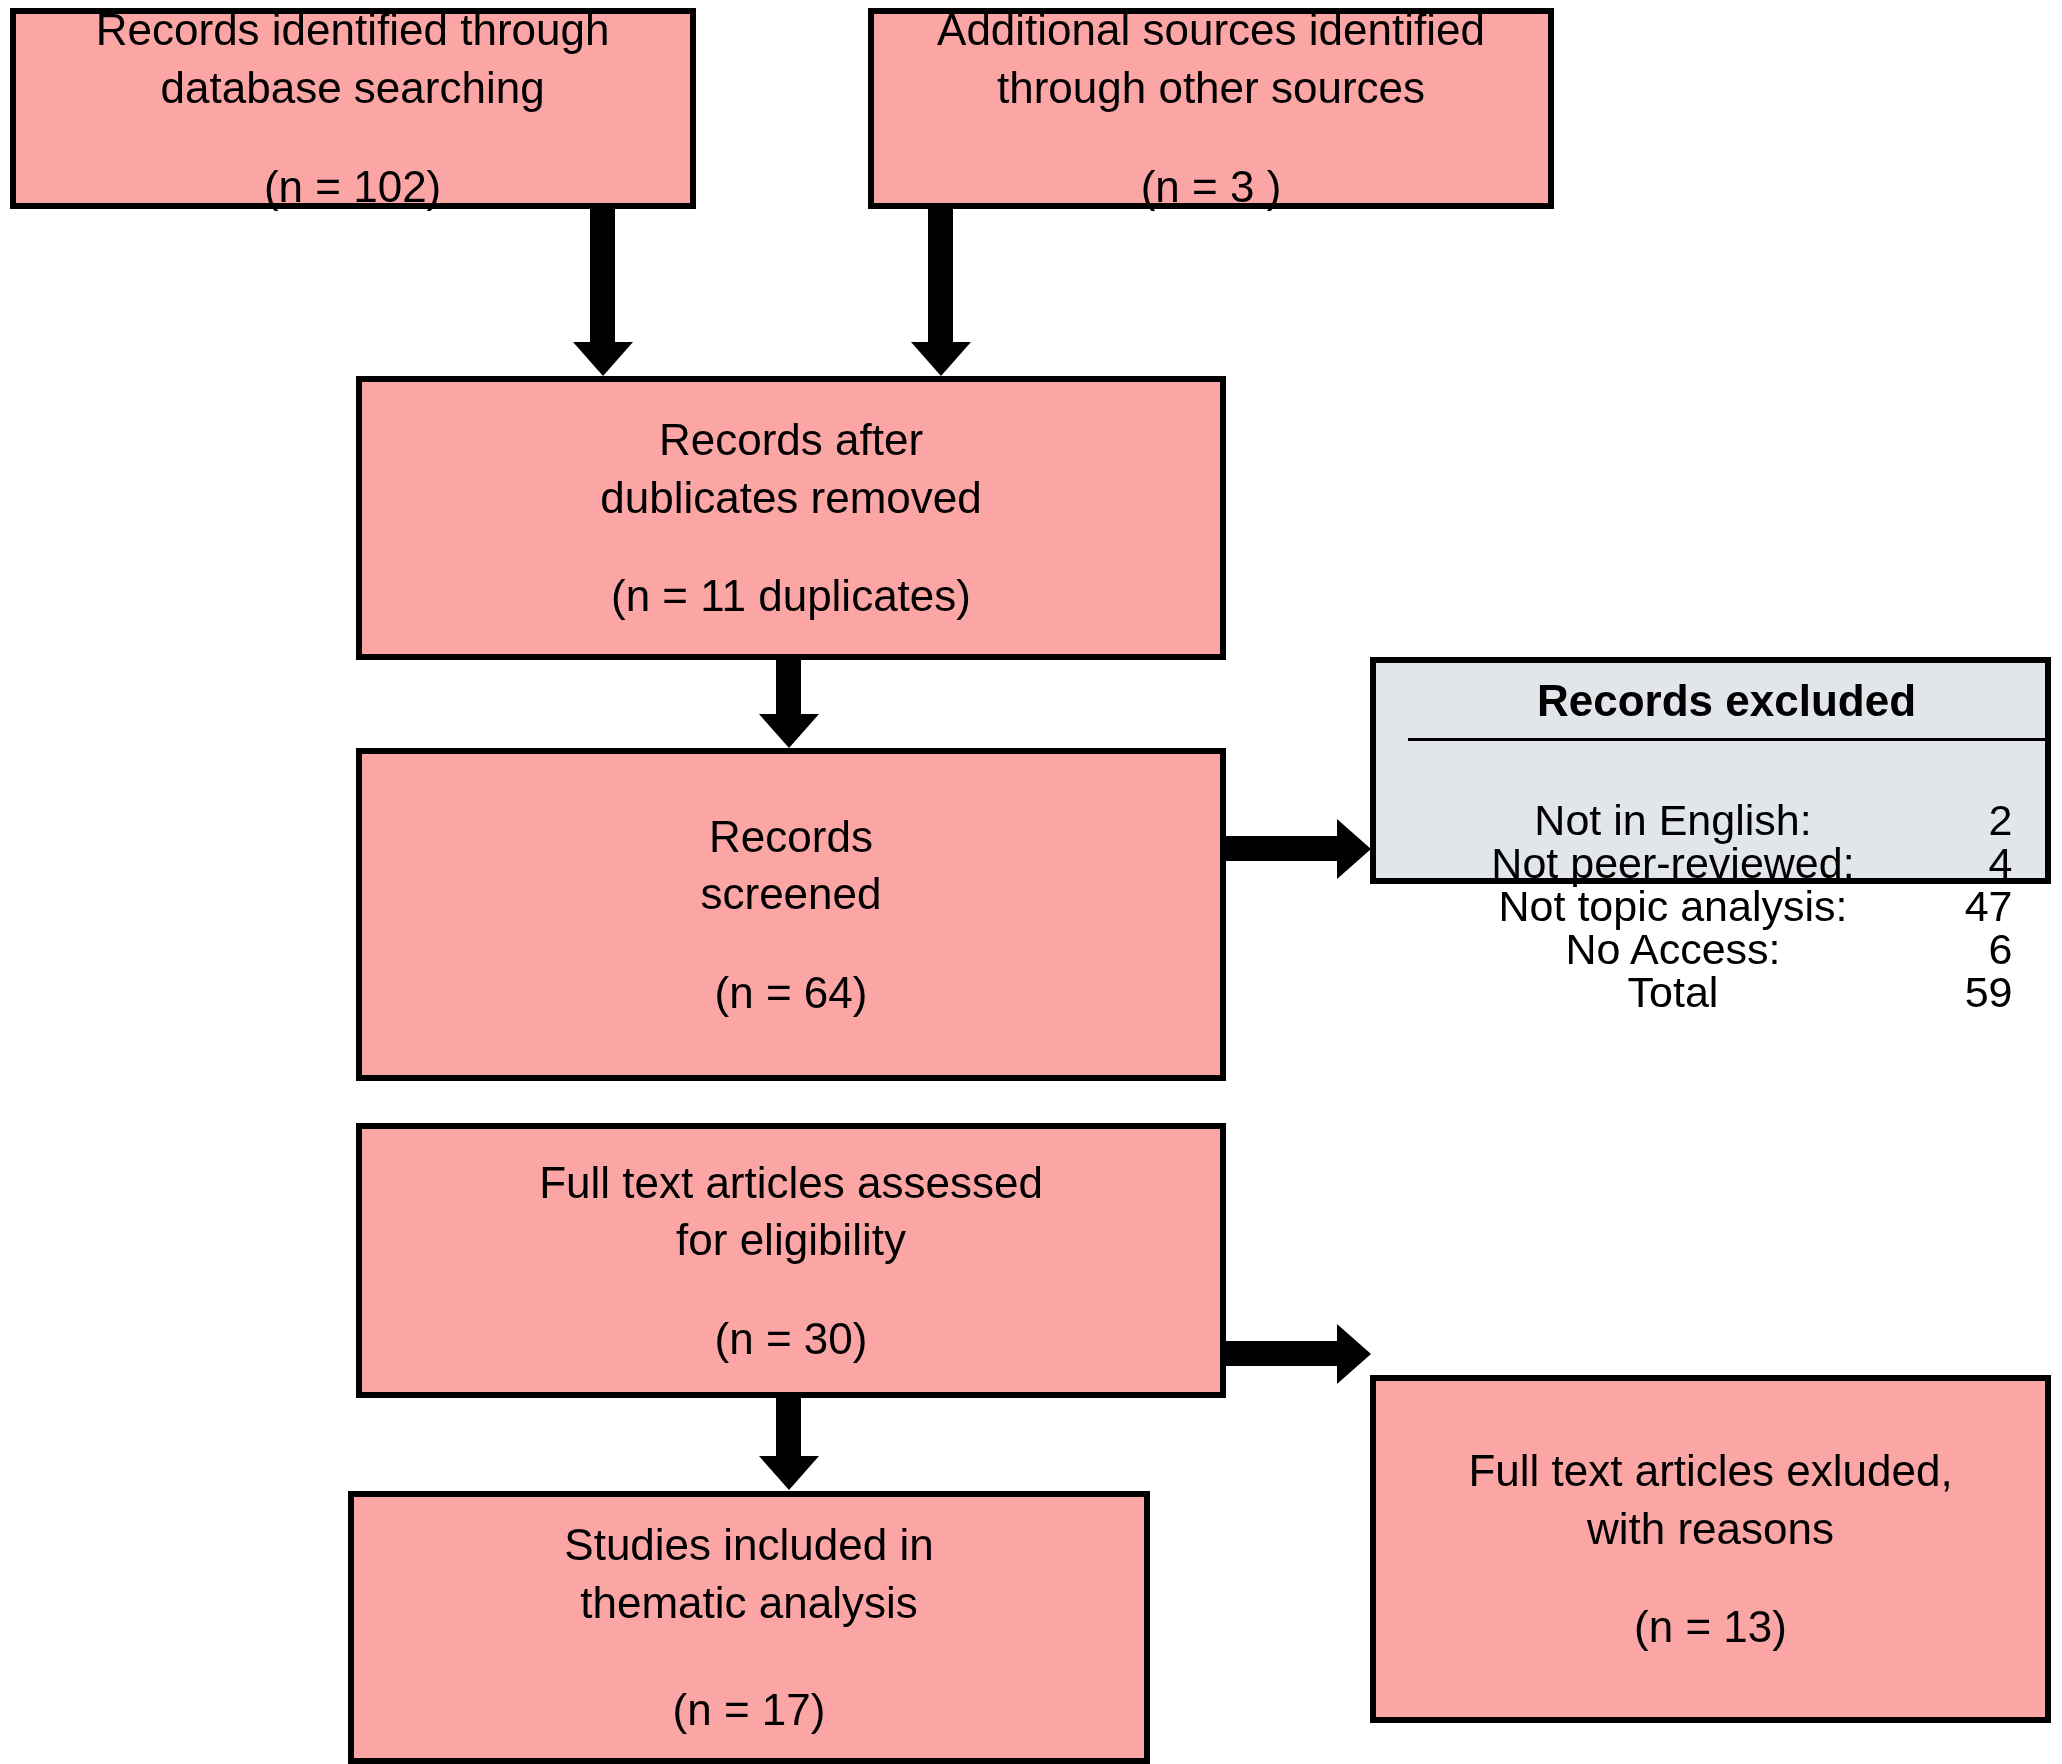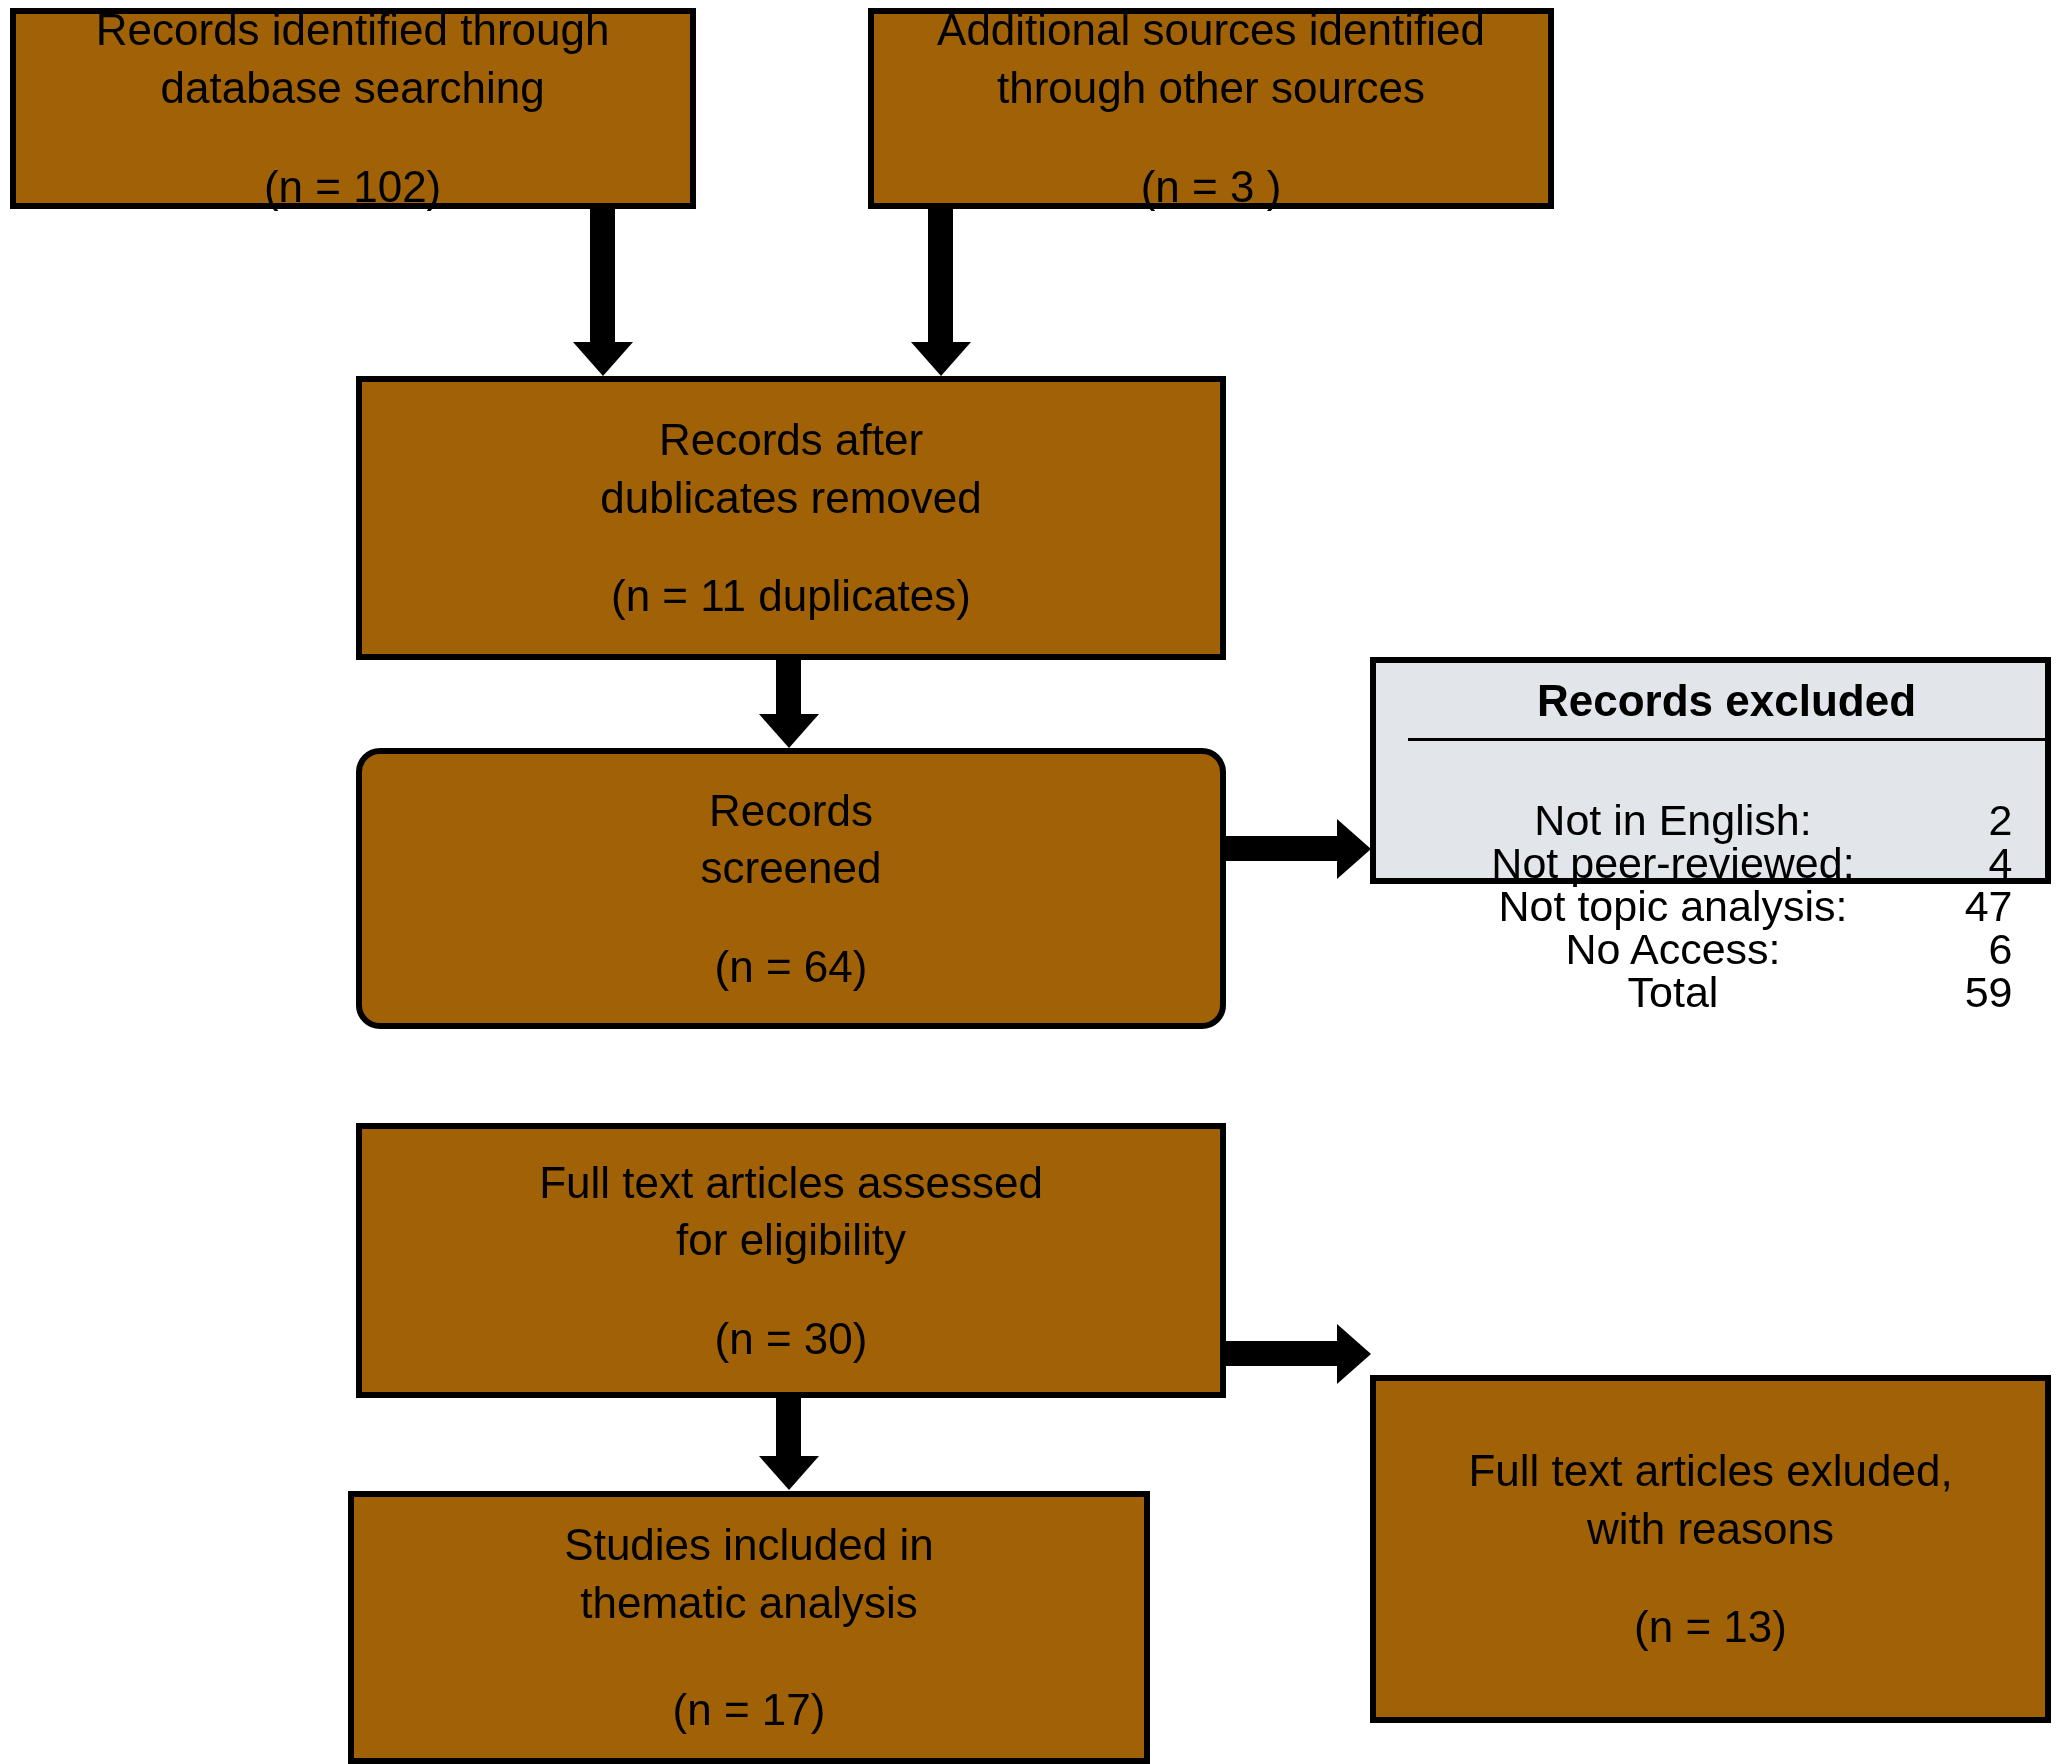--- a/index.html
+++ b/index.html
@@ -16,21 +16,21 @@
     width: 2063px;
     height: 1765px;
     background: #ffffff;
     overflow: hidden;
   }
 
   
   .fbox {
     position: absolute;
     box-sizing: border-box;
-    background: #a16207;
+    background: #fca5a5;
     border: 6.7px solid #000000;
     display: flex;
     flex-direction: column;
     align-items: center;
     justify-content: center;
     text-align: center;
     color: #000000;
     font-size: 44px;
     line-height: 1.30;
   }
@@ -40,21 +40,21 @@
   }
   .fbox .fcount {
     margin-top: 0.95em;
     text-align: center;
   }
 
   
   #box-db-search      { left: 9.6px;   top: 7.6px;    width: 686px;  height: 201px; }
   #box-other-sources  { left: 868px;  top: 7.6px;    width: 686px;  height: 201px; }
   #box-dedup          { left: 356px;  top: 376px;  width: 870px;  height: 284px; }
-  #box-screened       { left: 356px;  top: 748px;  width: 870px;  height: 281px; border-radius: 24px; }
+  #box-screened       { left: 356px;  top: 748px;  width: 870px;  height: 333px; }
   #box-fulltext       { left: 356px;  top: 1123px; width: 870px;  height: 275px; }
   #box-included       { left: 348px;  top: 1491px; width: 802px;  height: 273px; gap: 9px; }
   #box-fulltext-excl  { left: 1370px; top: 1375px; width: 681px;  height: 348px; }
 
   
   #box-records-excluded {
     position: absolute;
     box-sizing: border-box;
     left: 1370px;
     top: 657px;

